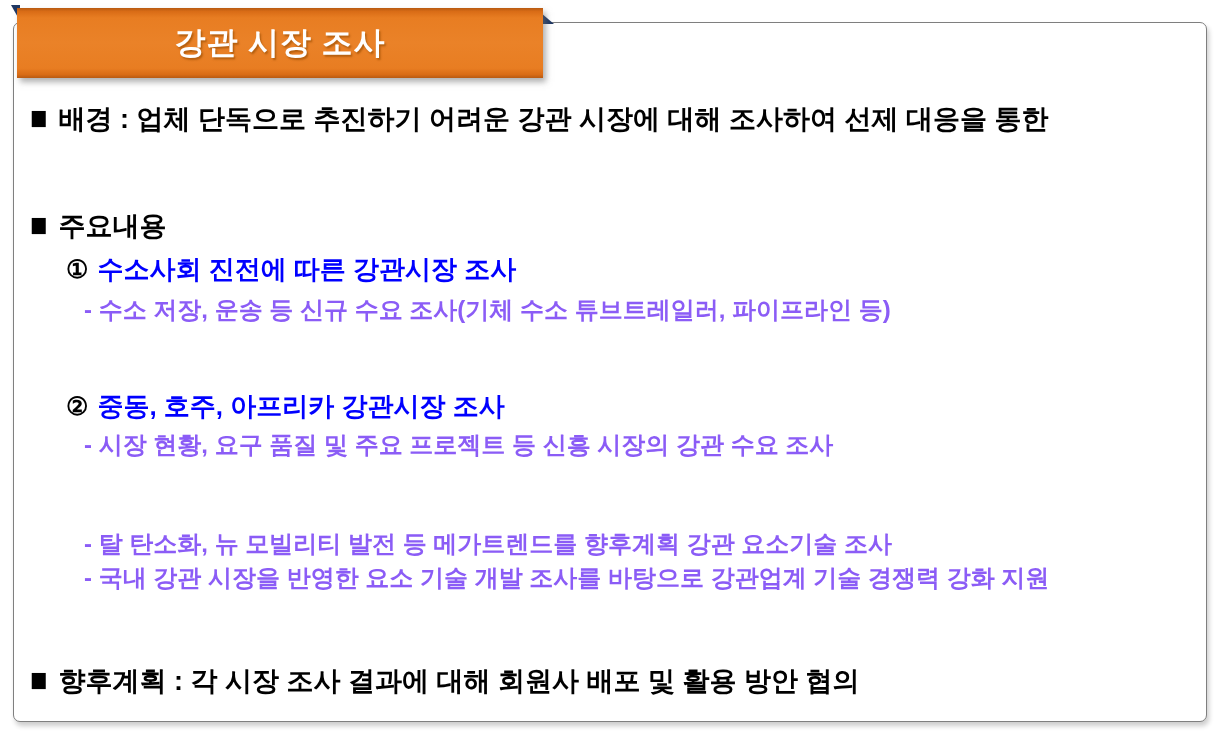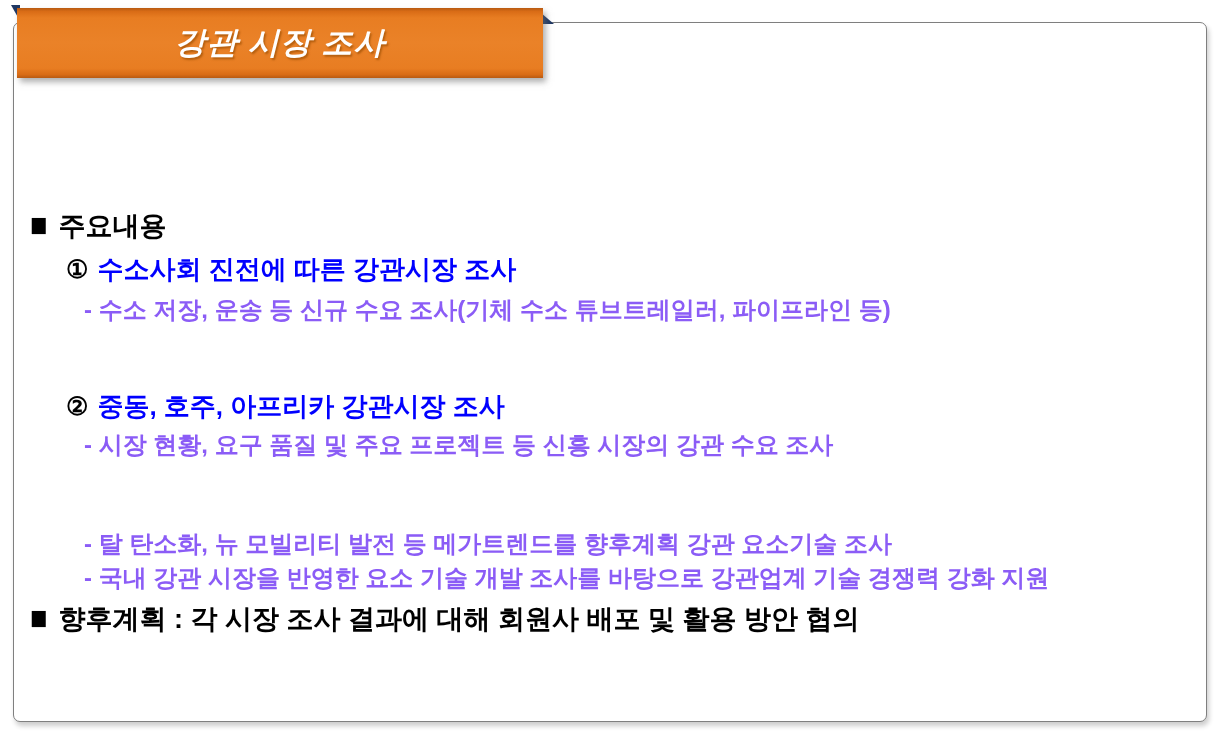--- a/index.html
+++ b/index.html
@@ -31,21 +31,20 @@
   .banner {
     position: absolute;
     left: 17px; top: 8px;
     width: 526px; height: 70px;
     background: linear-gradient(180deg,
       #b85a12 0%, #d96c16 5%, #e87d22 14%,
       #ea8228 50%, #e87d22 86%, #d96c16 95%, #b85a12 100%);
     box-shadow: 3px 4px 6px rgba(110,110,110,0.55);
     display: flex; align-items: center; justify-content: center;
     z-index: 3;
-    font-style: italic;
   }
   .banner-title {
     color: #ffffff;
     font-size: 31px;
     letter-spacing: 1px;
     text-shadow: 1.5px 1.5px 2px rgba(150,75,0,0.65);
   }
   
   .fold {
     position: absolute;
@@ -86,35 +85,38 @@
 
   <div class="frame"></div>
 
   <div class="fold fold-left"></div>
   <div class="fold fold-right"></div>
 
   <div class="banner">
     <span class="banner-title">강관 시장 조사</span>
   </div>
 
+  <div class="line t-main" style="left:30px; top:102px;">
+    <span class="sq">■</span><span>배경 : 업체 단독으로 추진하기 어려운 강관 시장에 대해 조사하여 선제 대응을 통한</span>
+  </div>
 
   <div class="line" style="left:66px; top:255px;">
     <span class="item-num">①</span><span class="item-title">수소사회 진전에 따른 강관시장 조사</span>
   </div>
 
   <div class="line t-main" style="left:30px; top:209px;">
     <span class="sq">■</span><span>주요내용</span>
   </div>
   <div class="line t-sub" style="left:84px; top:296px;">- 수소 저장, 운송 등 신규 수요 조사(기체 수소 튜브트레일러, 파이프라인 등)</div>
 
   <div class="line" style="left:66px; top:392px;">
     <span class="item-num">②</span><span class="item-title">중동, 호주, 아프리카 강관시장 조사</span>
   </div>
   <div class="line t-sub" style="left:84px; top:431px;">- 시장 현황, 요구 품질 및 주요 프로젝트 등 신흥 시장의 강관 수요 조사</div>
 
   <div class="line t-sub" style="left:84px; top:530px;">- 탈 탄소화, 뉴 모빌리티 발전 등 메가트렌드를 향후계획 강관 요소기술 조사</div>
   <div class="line t-sub" style="left:84px; top:564px;">- 국내 강관 시장을 반영한 요소 기술 개발 조사를 바탕으로 강관업계 기술 경쟁력 강화 지원</div>
 
-  <div class="line t-main" style="left:30px; top:602px;">
+  <div class="line t-main" style="left:30px; top:664px;">
     <span class="sq">■</span><span>향후계획 : 각 시장 조사 결과에 대해 회원사 배포 및 활용 방안 협의</span>
   </div>
 
 </div>
 
 </body></html>

